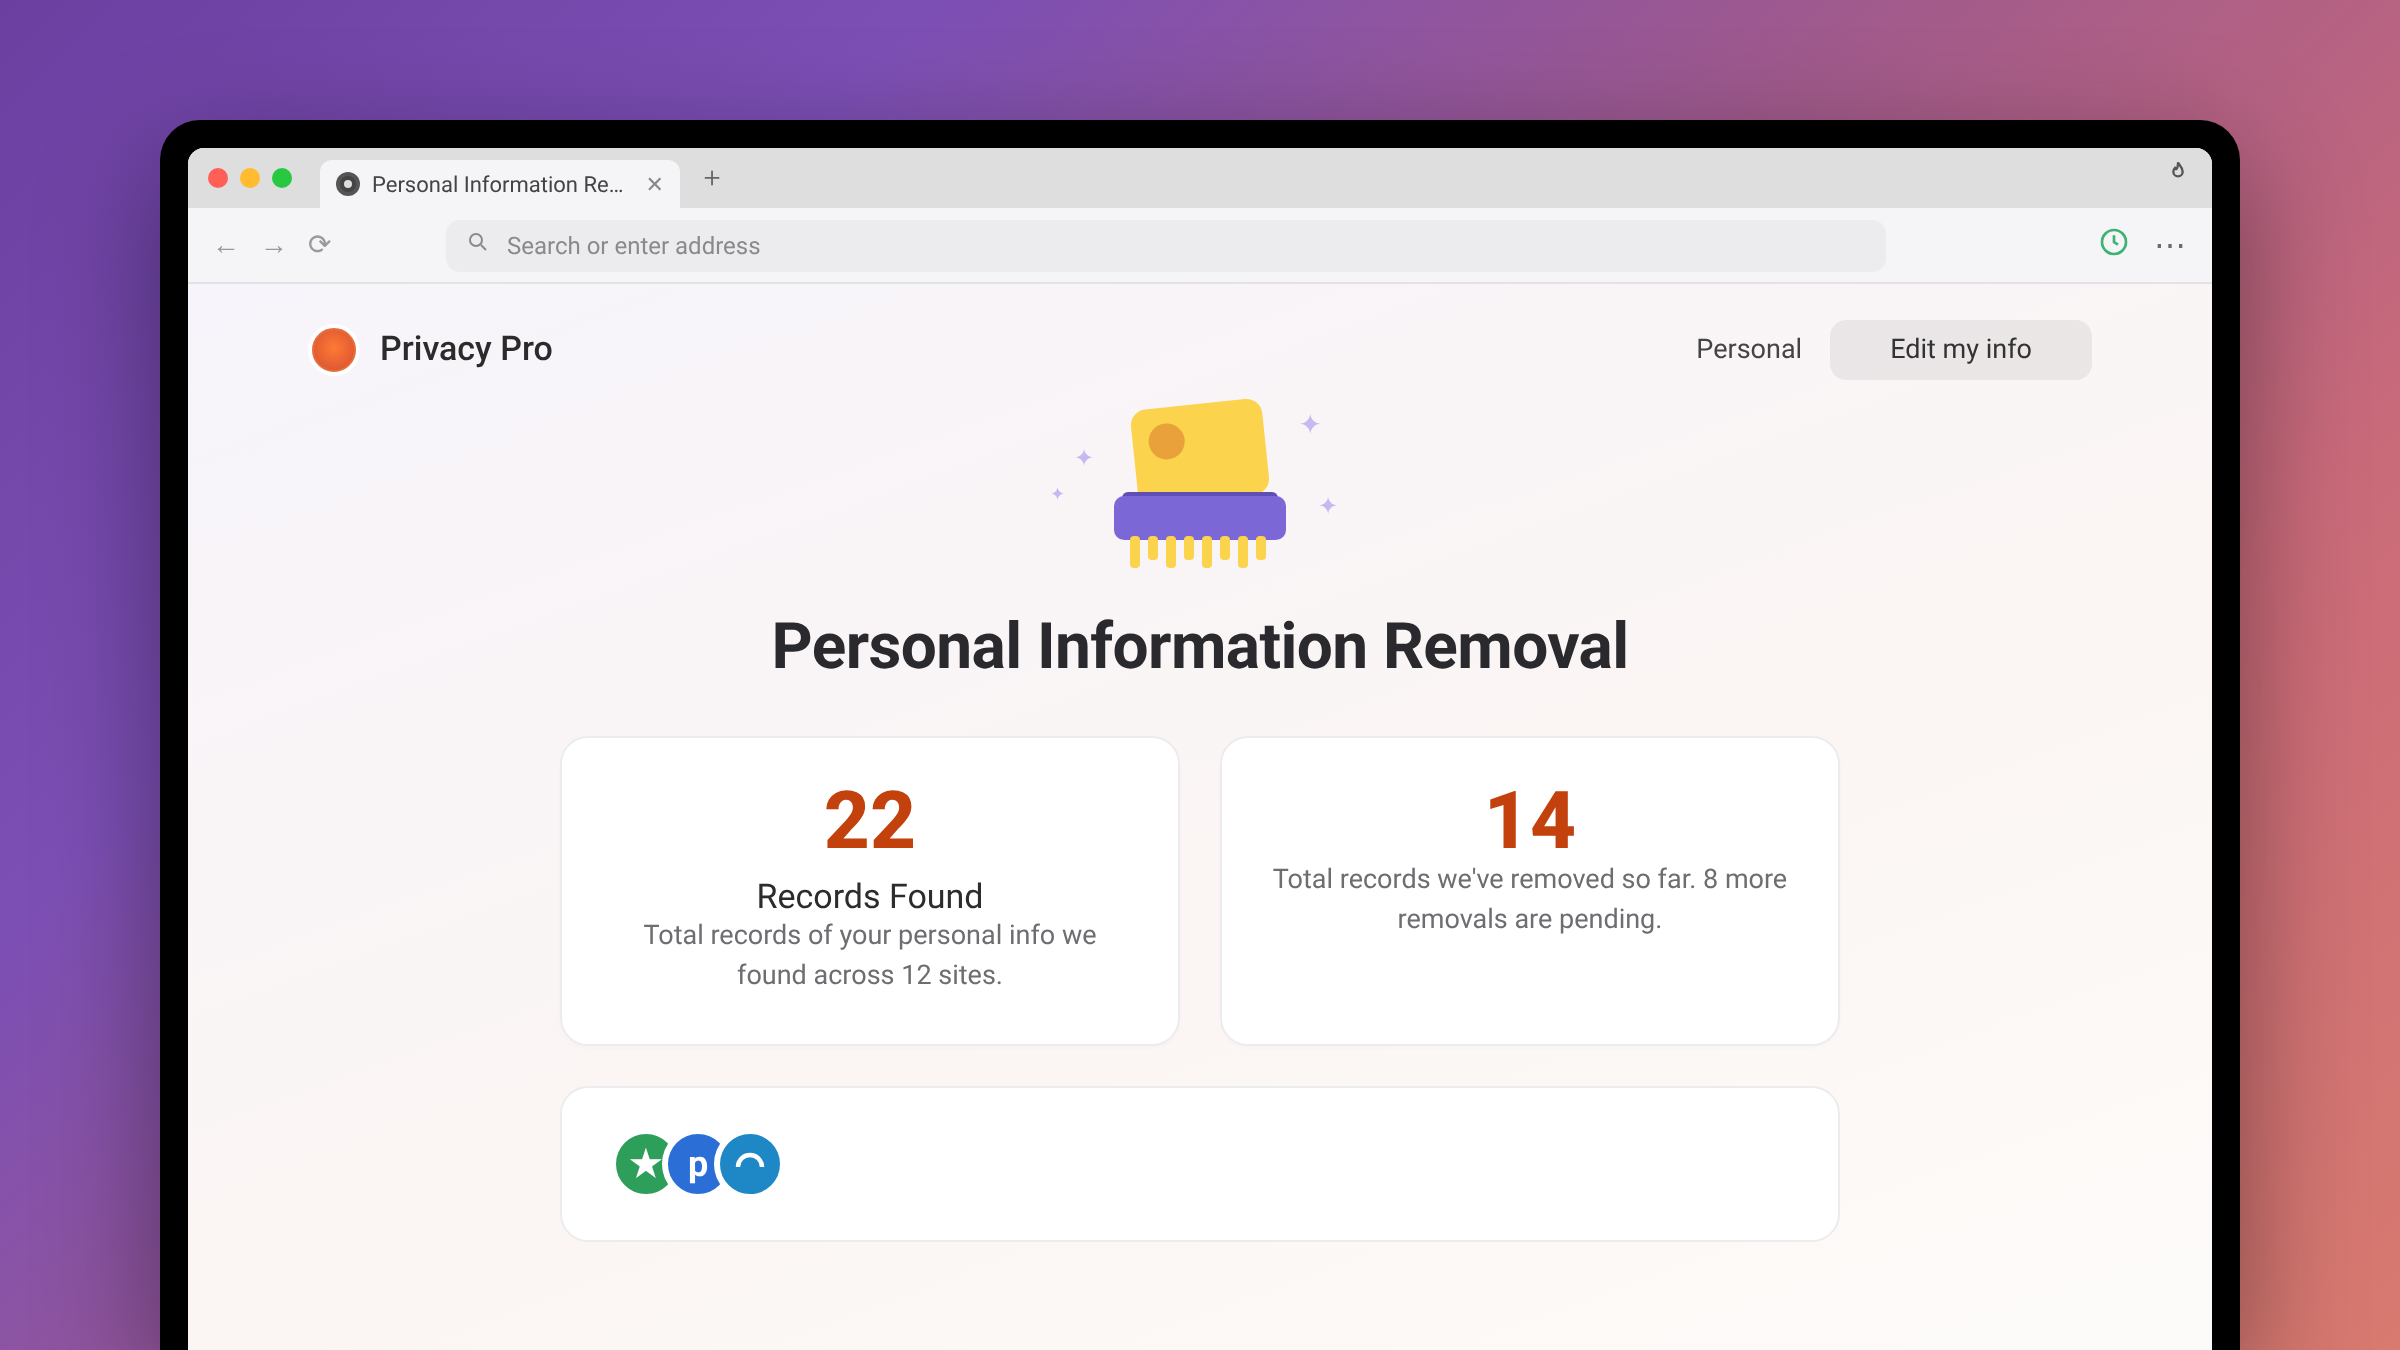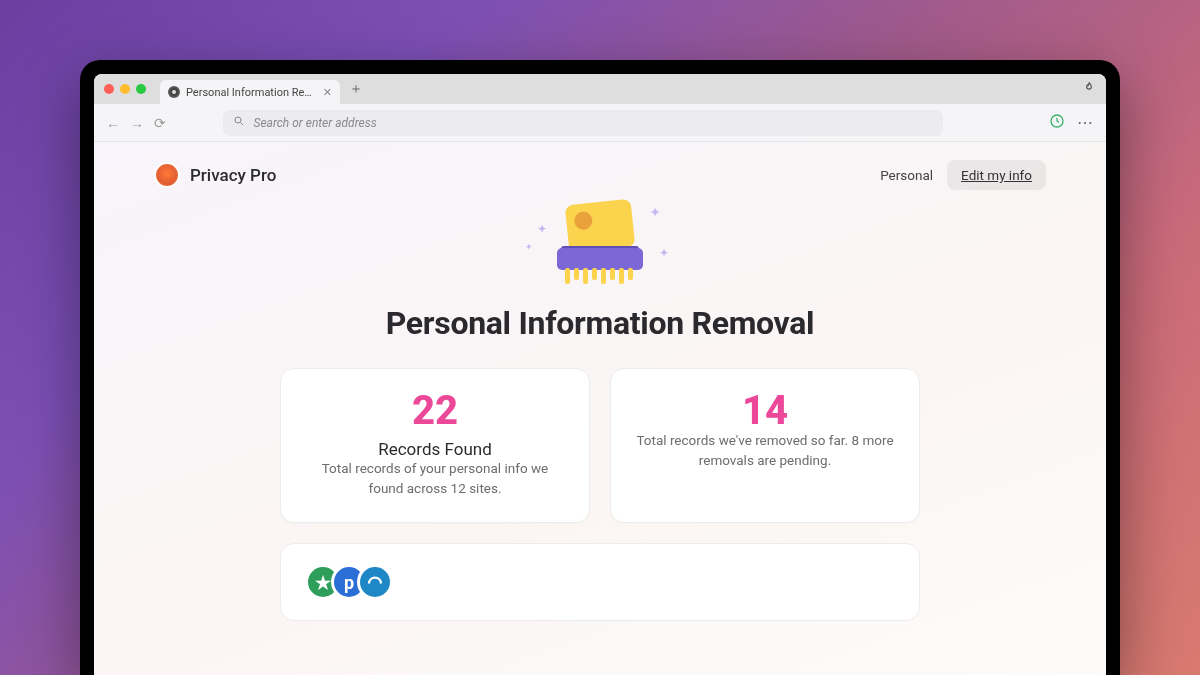--- a/index.html
+++ b/index.html
@@ -77,21 +77,20 @@
     background: #ececef;
     border-radius: 7px;
     display: flex;
     align-items: center;
     padding: 0 10px;
     gap: 8px;
     color: #8a8a8e;
     font-size: 12px;
     max-width: 720px;
     margin: 0 auto;
-    font-style: italic;
   }
   .addr .mag { font-size: 12px; color:#8a8a8e; }
   .toolbar-right { display:flex; align-items:center; gap:12px; color:#6a6a6e; margin-left:auto; }
   .shield-icon { font-size:14px; color:#3cb371; }
   .kebab { font-size:16px; letter-spacing:1px; }
   
   .page {
     flex: 1;
     overflow: hidden;
     background: linear-gradient(160deg, #f7f4fb 0%, #fbf6f3 60%, #fdfbfa 100%);
@@ -114,24 +113,23 @@
     border: 2px solid #fff;
     box-shadow: 0 0 0 1px #e76f3a inset;
     position:relative;
   }
   .brand-name { font-size: 17px; font-weight: 500; color: #2b2b2b; }
   .header-actions { display:flex; align-items:center; gap:14px; }
   .link-btn { font-size: 13.5px; color:#444; cursor:pointer; }
   .pill-btn {
     font-size: 13.5px; color:#333;
     background: rgba(0,0,0,0.06);
-    padding: 7px 14px;
+    padding: 7px 30px;
     border-radius: 8px;
     cursor:pointer;
-    text-decoration:underline;
   }
   .hero { text-align:center; margin-top: 6px; }
   .hero-illu {
     width: 110px; height: 90px; margin: 0 auto 16px auto; position: relative;
   }
   .card-shape {
     position:absolute; top:4px; left:22px; width:66px; height:48px;
     background:#fbd34d; border-radius:8px; transform: rotate(-6deg);
   }
   .card-shape::before{
@@ -161,21 +159,21 @@
   }
   .stat-card {
     width: 310px;
     background:#fff;
     border:1px solid #ececf0;
     border-radius:14px;
     padding: 22px 24px 24px 24px;
     text-align:center;
     box-shadow: 0 1px 2px rgba(0,0,0,0.02);
   }
-  .stat-num { font-size: 40px; font-weight: 800; color:#ec4899; line-height:1; }
+  .stat-num { font-size: 40px; font-weight: 800; color:#c2410c; line-height:1; }
   .stat-label { font-size: 17px; font-weight: 400; color:#2c2c2e; margin-top:8px; }
   .stat-desc { font-size: 13.5px; color:#6d6d72; line-height:1.45; }
   .scan-card {
     margin: 20px auto 0 auto;
     width: 640px;
     background:#fff;
     border:1px solid #ececf0;
     border-radius:14px;
     padding: 20px 24px;
     display:flex;

